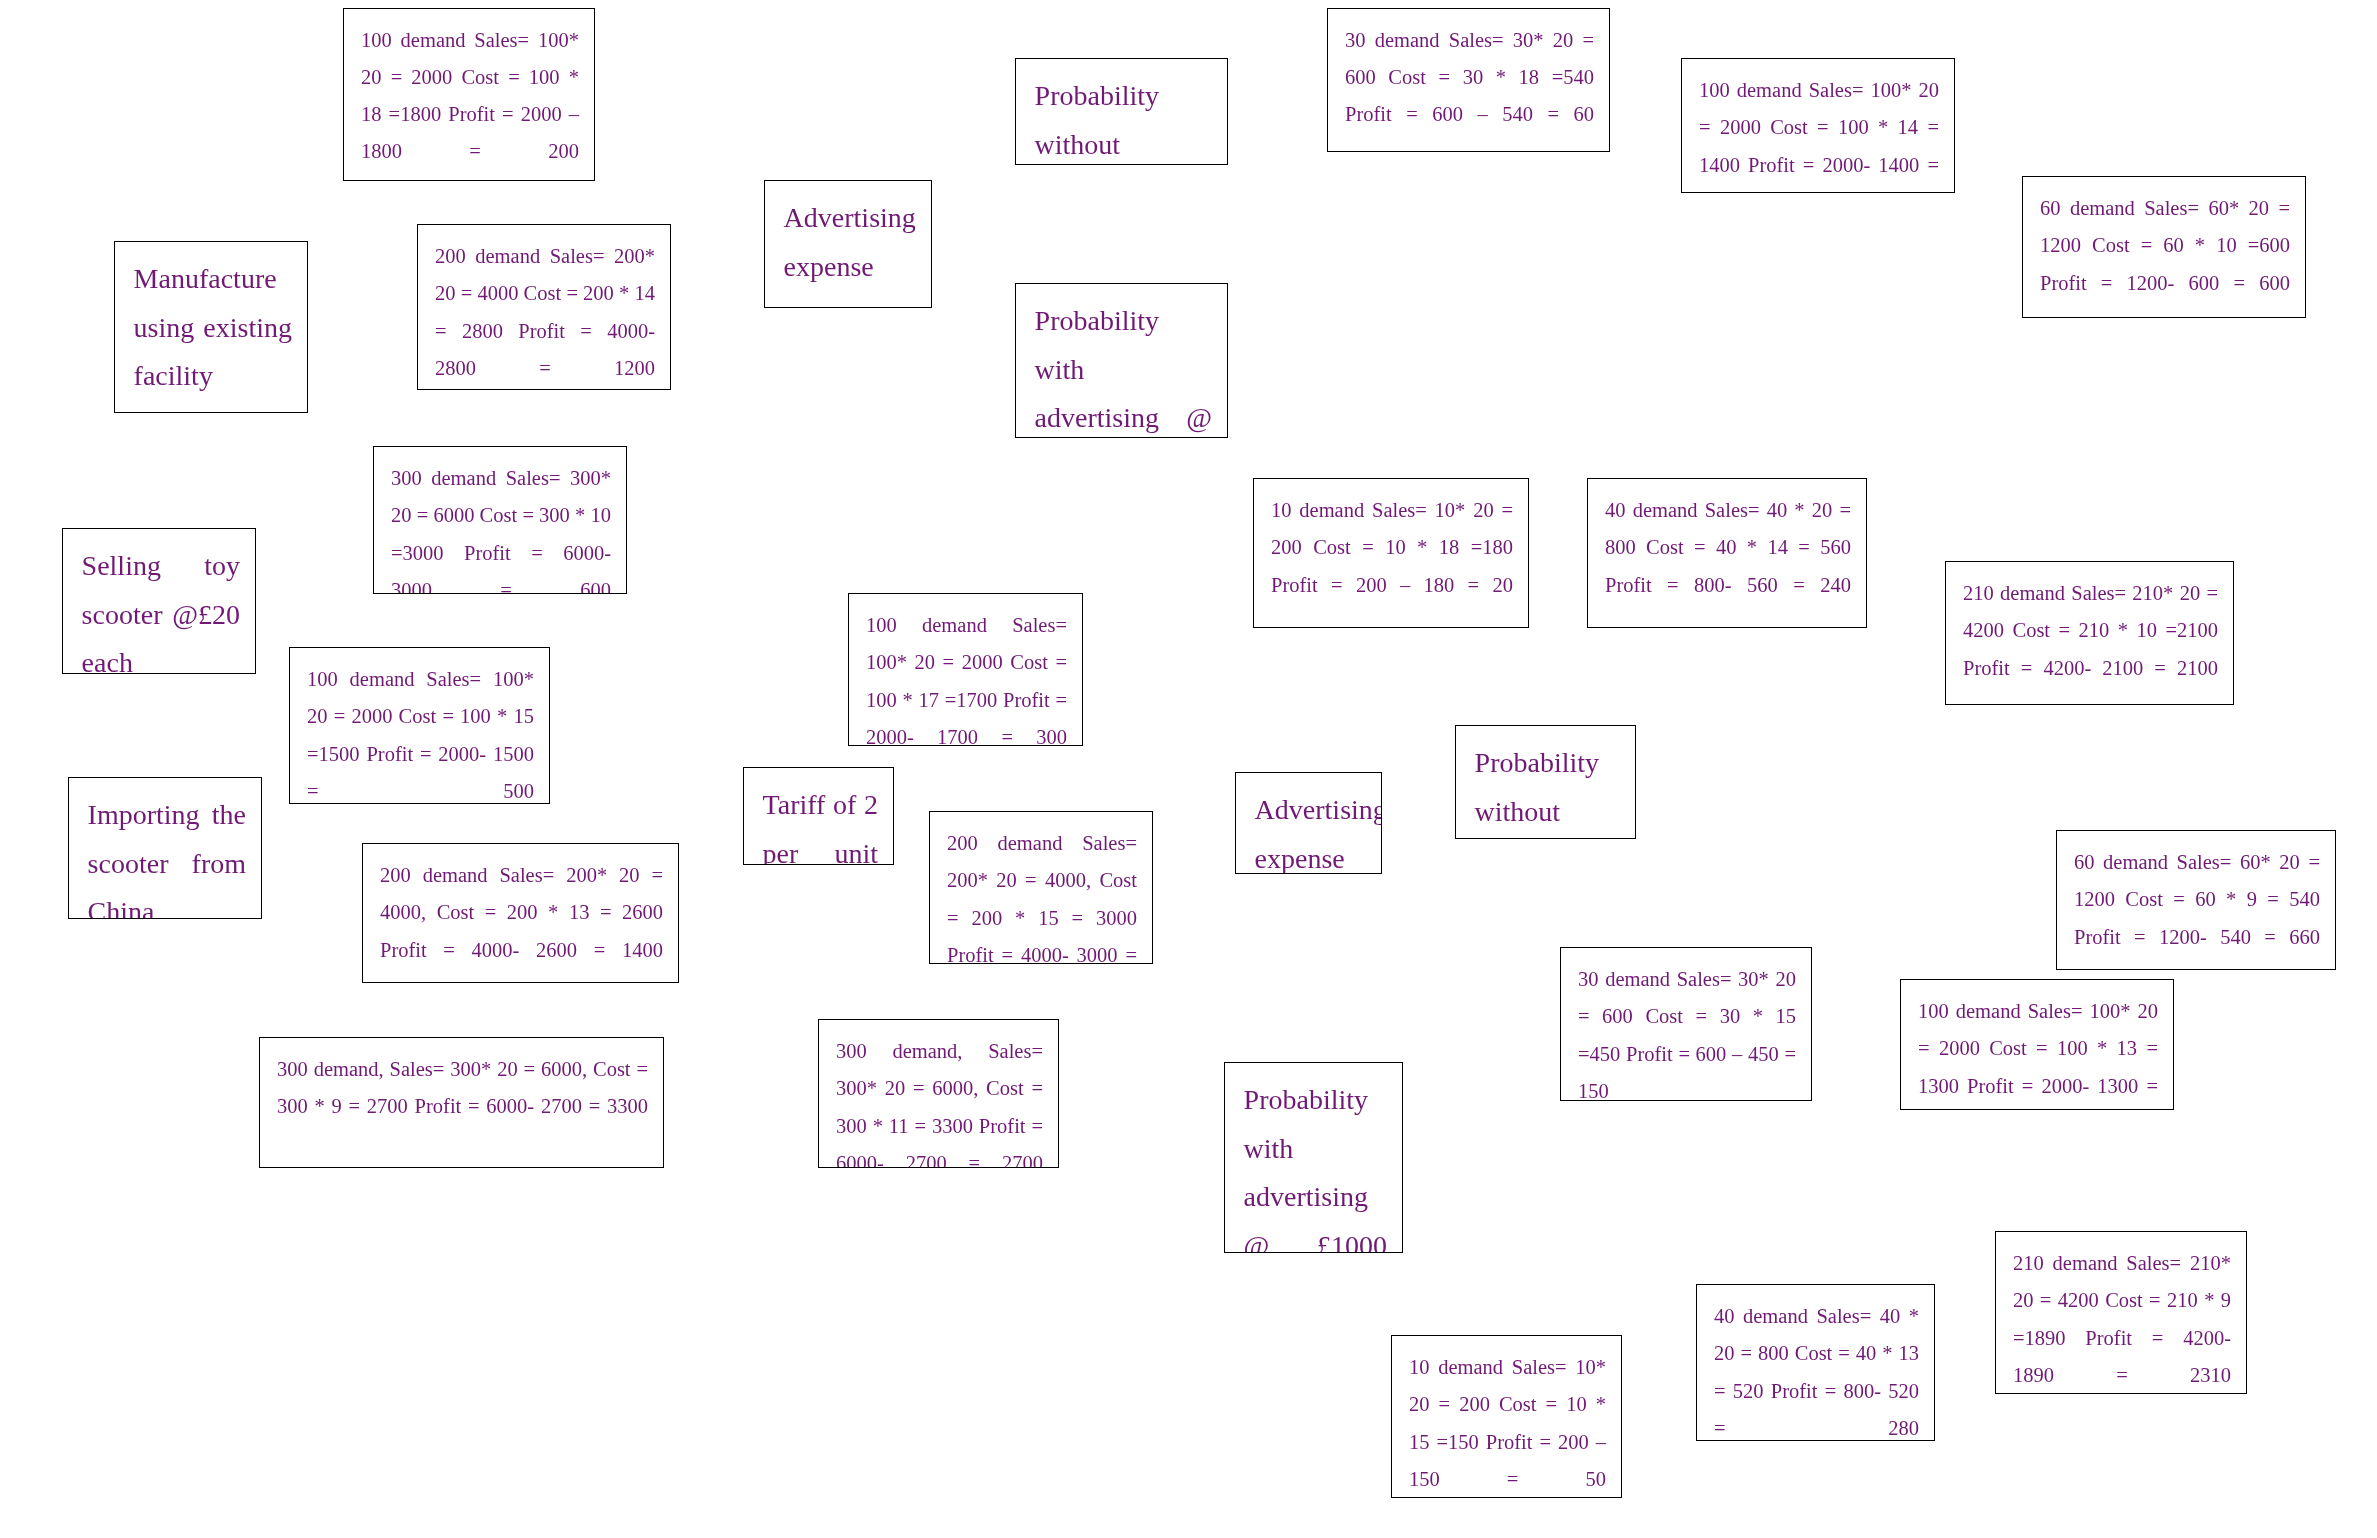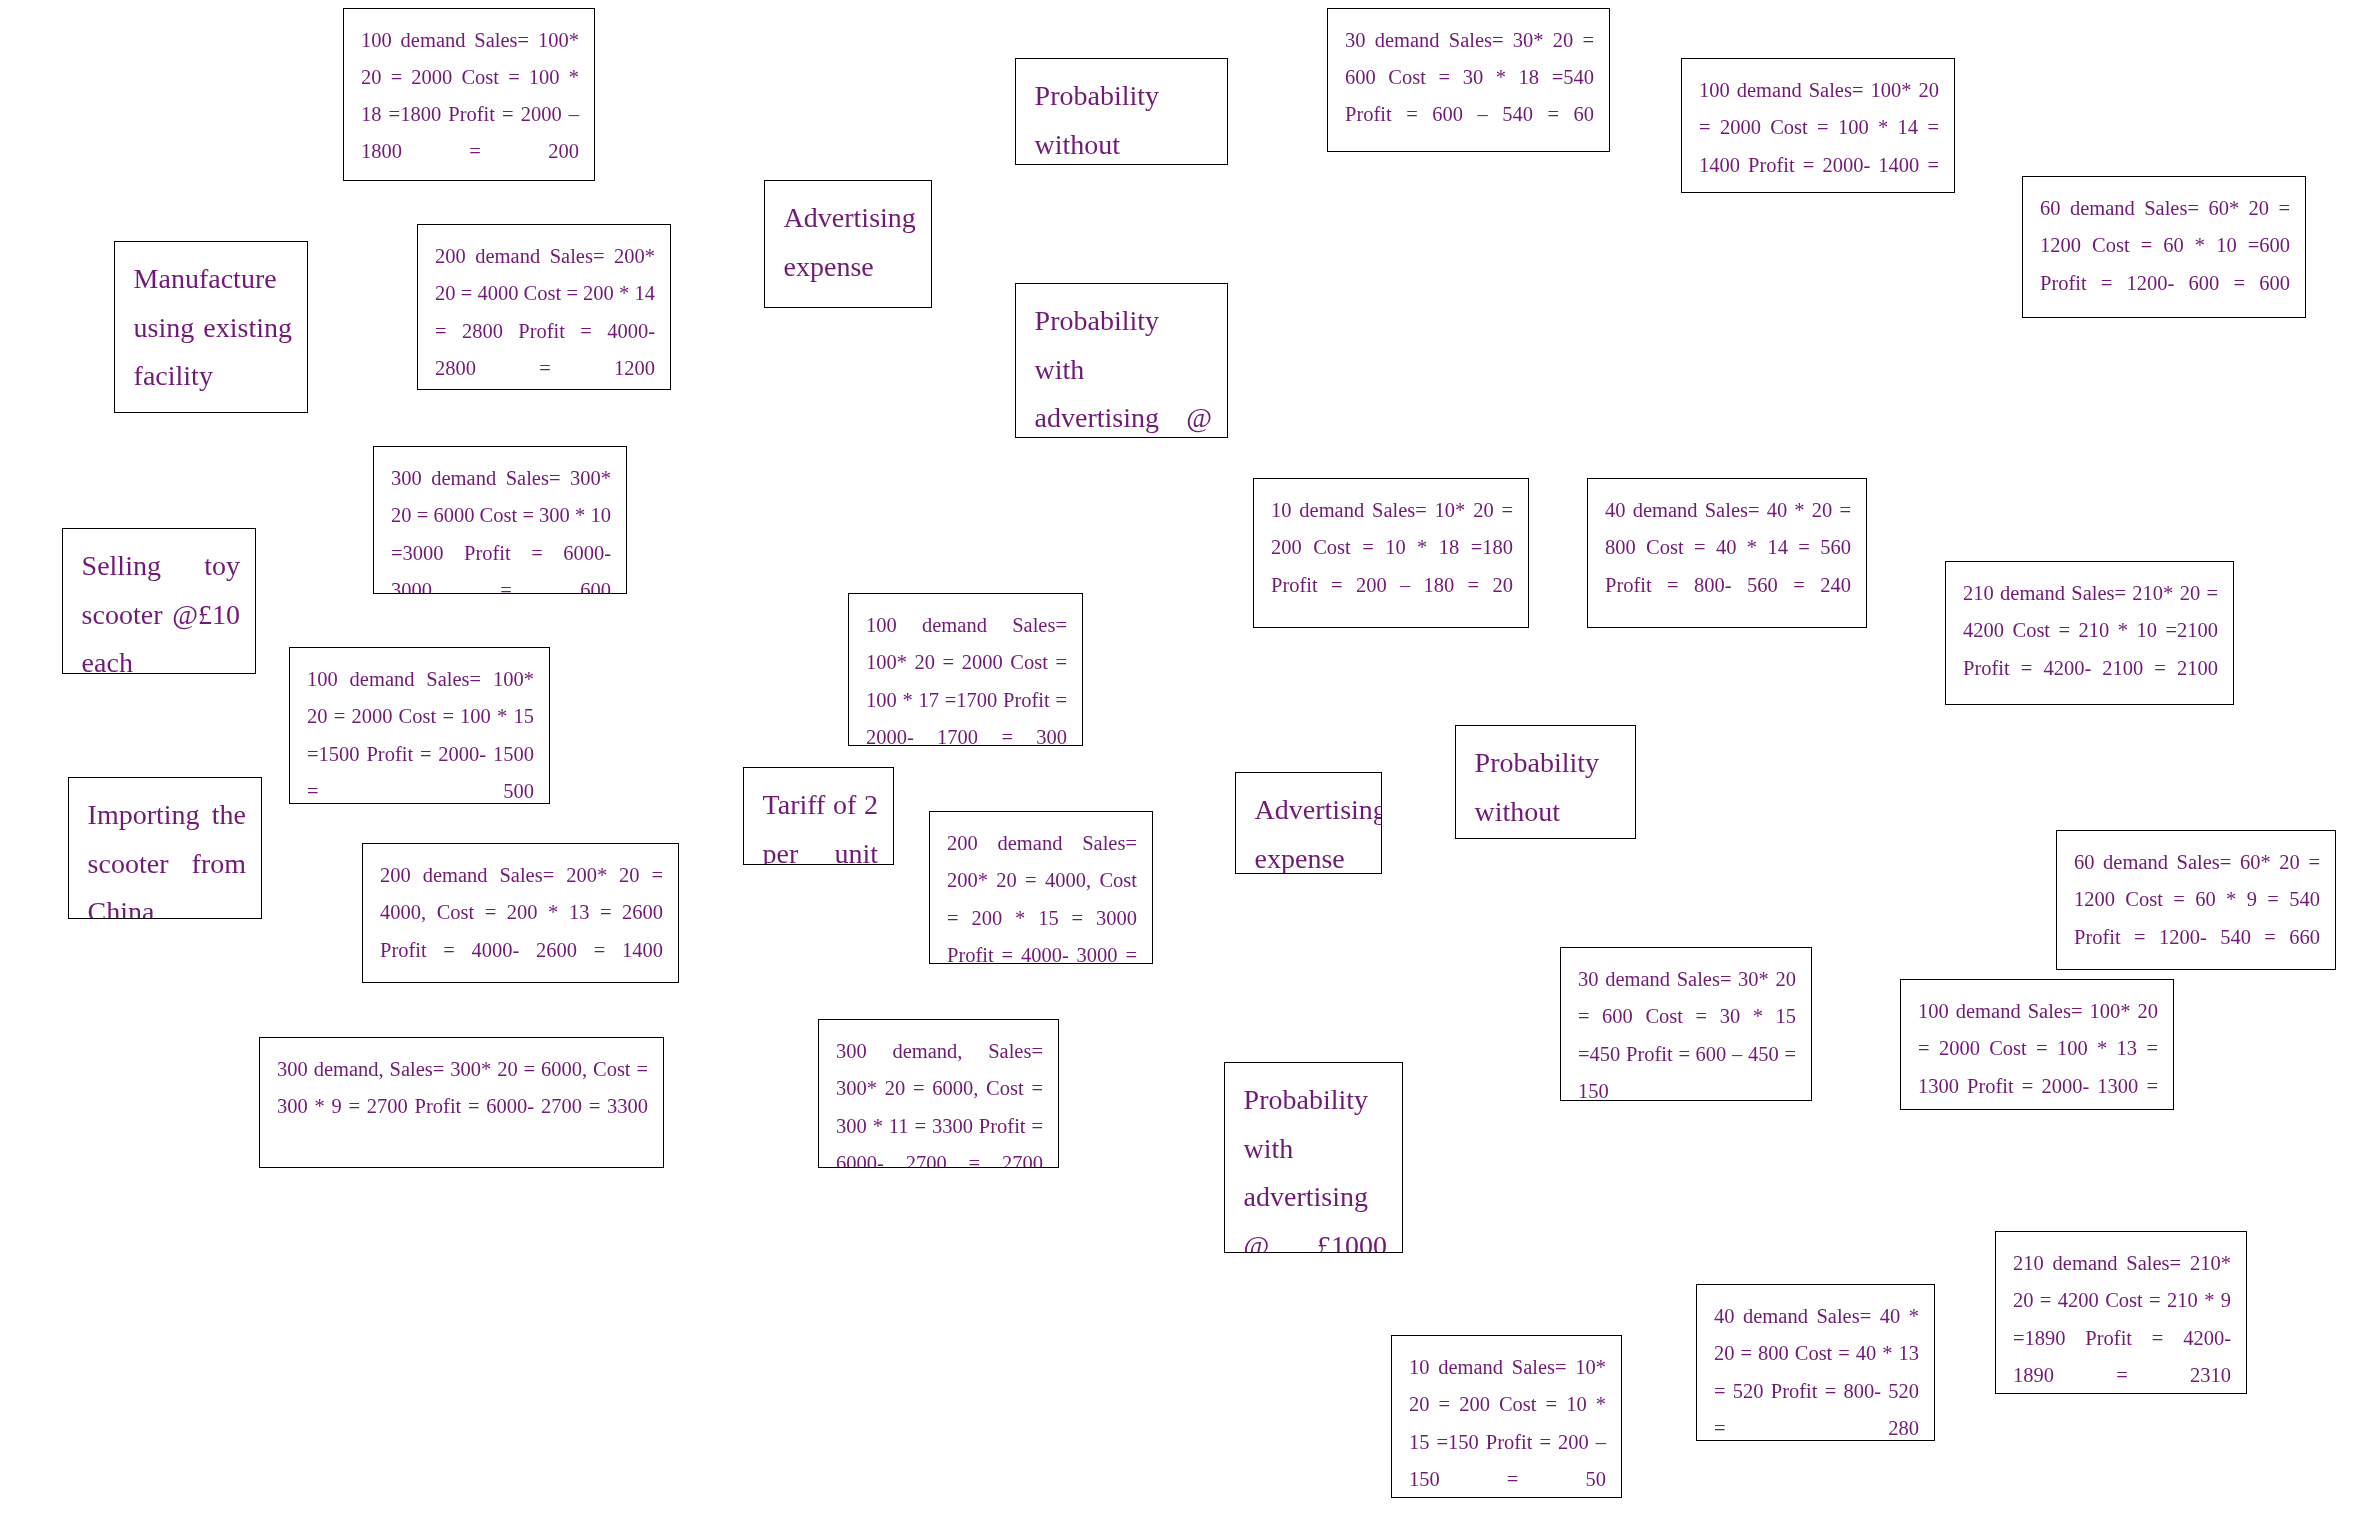--- a/index.html
+++ b/index.html
@@ -51,21 +51,21 @@
 </head>
 <body>
 
 <div id="canvas">
 
   <div class="node label j" style="left:114px; top:241px; width:194px; height:172px;">
     <span class="txt">Manufacture using existing facility</span>
   </div>
 
   <div class="node label j" style="left:62px; top:528px; width:194px; height:146px;">
-    <span class="txt">Selling toy scooter @£10 each</span>
+    <span class="txt">Selling toy scooter @£20 each</span>
   </div>
 
   <div class="node label j" style="left:68px; top:777px; width:194px; height:142px;">
     <span class="txt">Importing the scooter from China</span>
   </div>
 
   <div class="node calc j" style="left:343px; top:7.5px; width:252px; height:173px;">
     <span class="txt">100 demand Sales= 100* 20 = 2000 Cost = 100 * 18 =1800 Profit = 2000 – 1800 = 200</span>
   </div>
 

